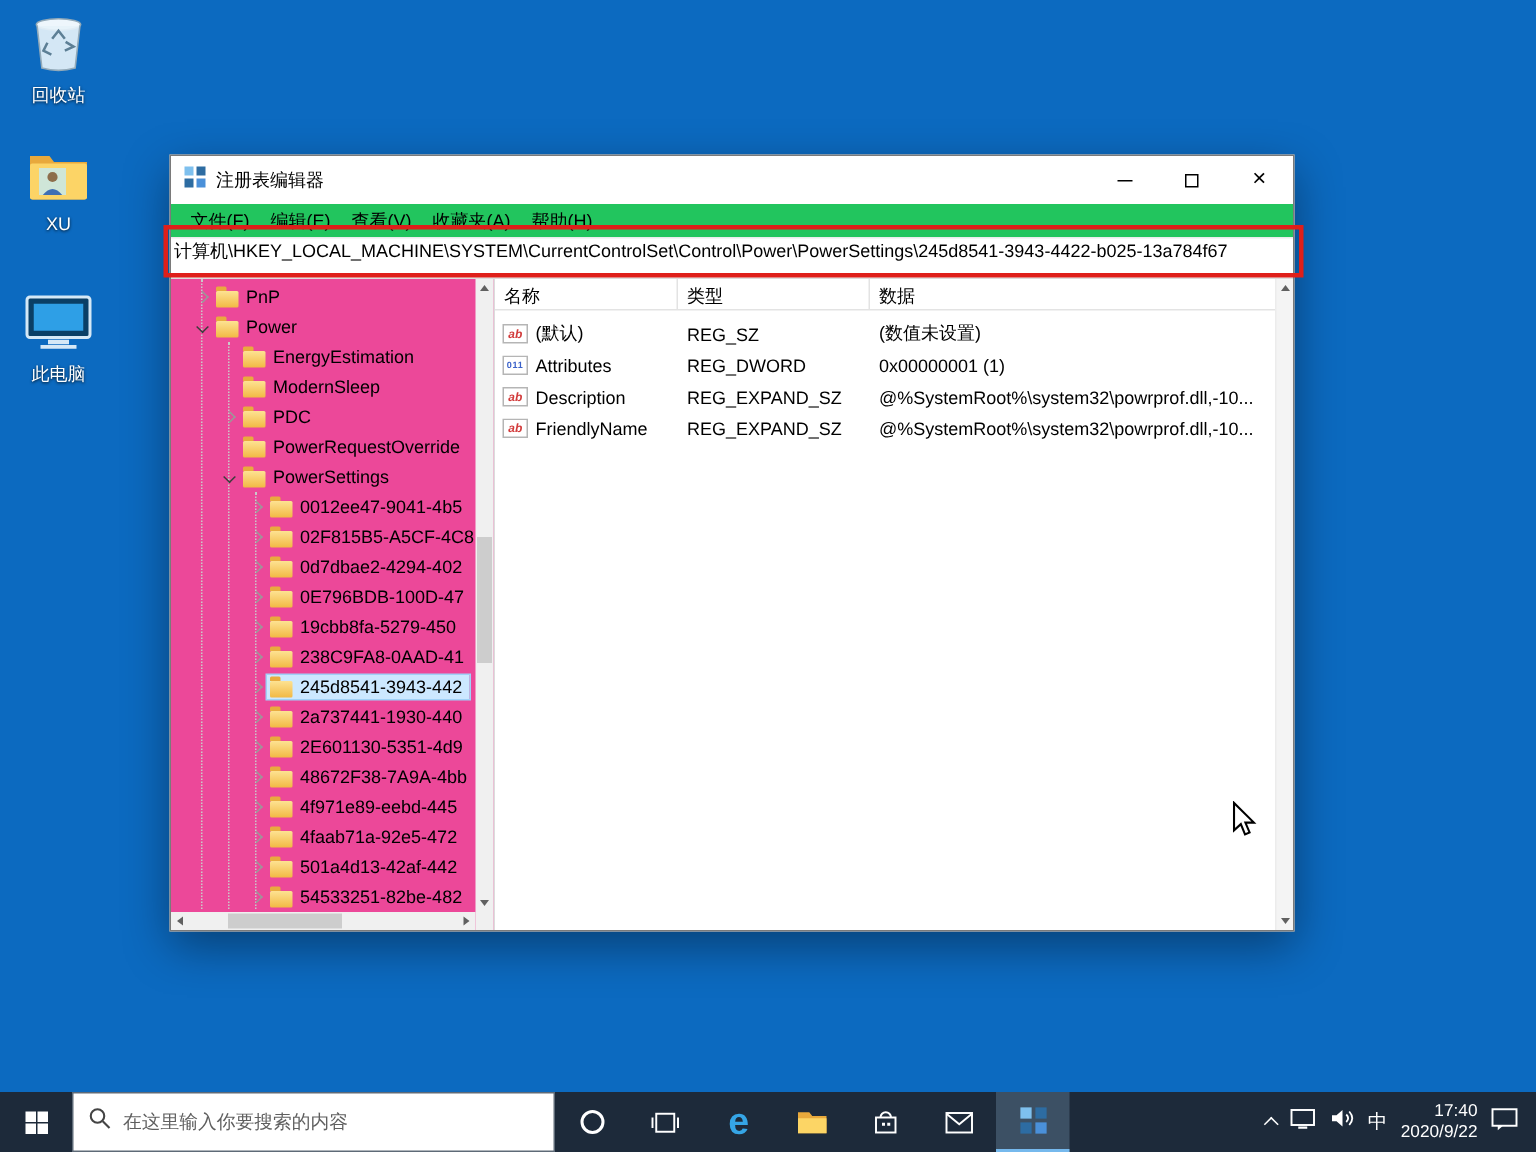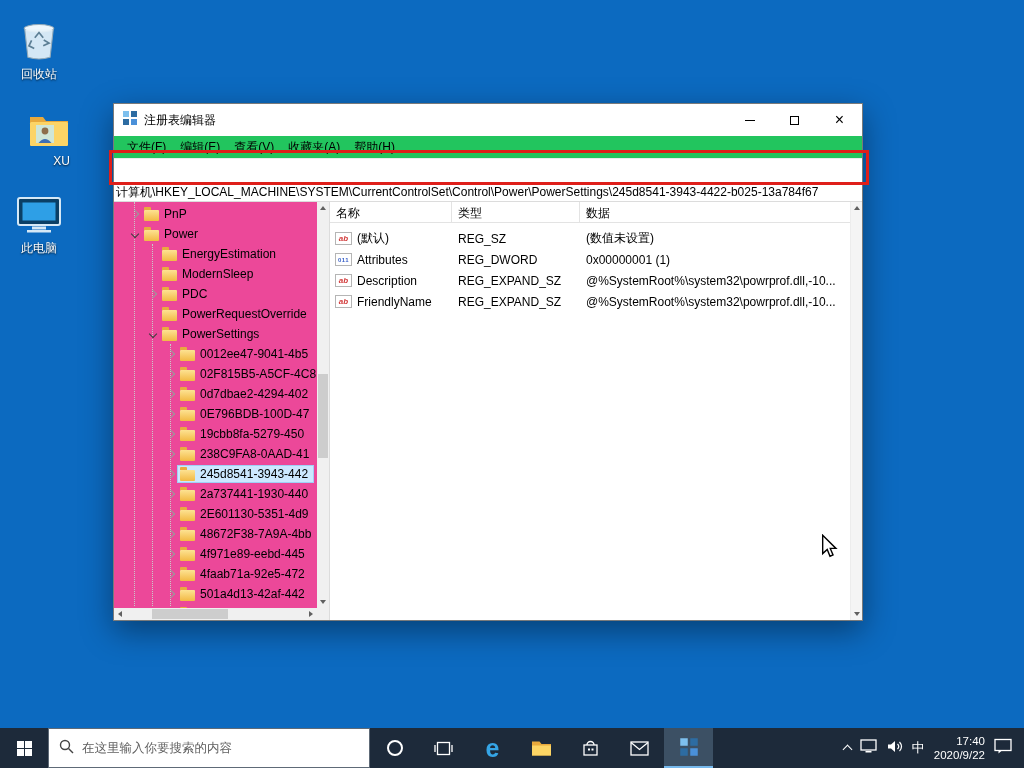--- a/index.html
+++ b/index.html
@@ -17,21 +17,21 @@
   .titlebar .appicon { margin:0 6px 0 8px; flex:none; }
   .titlebar .ttext { font-size:12px; flex:1; white-space:nowrap; overflow:hidden; }
   .capbtn { width:45px; height:31px; display:flex; align-items:center; justify-content:center; flex:none; }
   .glyph-min { width:10px; border-top:1px solid #000; display:block; }
   .glyph-max { width:9px; height:9px; border:1px solid #000; display:block; }
   .glyph-close::before { content:"×"; font-size:16px; line-height:1; }
 
   .menubar { height:22px; display:flex; align-items:center; padding-left:6px; background:#22c55e; flex:none; font-size:12px; }
   .menubar span { padding:2px 7px; }
 
-  .addressbar { height:44px; border-top:1px solid #ececec; border-bottom:1px solid #dcdcdc; display:flex; align-items:flex-end; padding:0 5px; overflow:hidden; flex:none; }
+  .addressbar { height:28px; border-top:1px solid #ececec; border-bottom:1px solid #dcdcdc; display:flex; align-items:flex-start; padding:0 5px; overflow:hidden; flex:none; }
   .addr-text { font-size:12px; white-space:nowrap; text-indent:-3px; }
 
   .content { flex:1; display:flex; min-height:0; }
 
   
   .treepane { width:216px; flex:none; position:relative; border-right:1px solid #dcdcdc; background:#ec4899; }
   .tree-scroll { position:absolute; left:0; top:0; right:12px; bottom:12px; overflow:hidden; padding-top:2px; }
   .guide { position:absolute; border-left:1px dotted #c9c9c9; bottom:2px; }
   .trow { display:flex; align-items:center; height:20px; position:relative; white-space:nowrap; }
   .lvl2 { padding-left:14px; } .lvl3 { padding-left:32px; } .lvl4 { padding-left:50px; }
@@ -91,32 +91,32 @@
   .tray { margin-left:auto; display:flex; align-items:center; gap:9px; padding-right:12px; color:#fff; }
   .chev-up { width:7px; height:7px; border-top:1.5px solid #fff; border-right:1.5px solid #fff; transform:rotate(-45deg); display:block; margin-top:3px; }
   .ime { font-size:13px; }
   .clock { display:flex; flex-direction:column; align-items:flex-end; font-size:11.5px; line-height:1.25; }
 
   .cursor { position:absolute; left:820px; top:534px; z-index:30; pointer-events:none; }
 </style>
 </head>
 <body>
 
-<div class="dicon" style="top:22px;">
+<div class="dicon" style="top:10px;">
   <span>
     <svg width="36" height="38" viewBox="0 0 34 36">
       <ellipse cx="17" cy="6" rx="14" ry="3.6" fill="#eef6fc" stroke="#93aab9" stroke-width="1"></ellipse>
       <path d="M3.5 7 L6.5 33.5 Q17 36.5 27.5 33.5 L30.5 7" fill="#e6f2fa" fill-opacity="0.92" stroke="#93aab9" stroke-width="1"></path>
       <path d="M13 15 l4 -5 4 5 M21.5 17 l5 3 -5.5 2.5 M12.5 25 l-5 -2.5 2.5 -5" stroke="#5d7f95" stroke-width="1.6" fill="none"></path>
     </svg>
   </span>
   <span class="dlabel">回收站</span>
 </div>
 
-<div class="dicon" style="top:113px;align-items:flex-end;">
+<div class="dicon" style="top:100px;">
   <span>
     <svg width="42" height="34" viewBox="0 0 42 34">
       <path d="M2 4 h13 l3 4 h22 v23 a2 2 0 0 1 -2 2 H4 a2 2 0 0 1 -2 -2 Z" fill="#e8a93c"></path>
       <rect x="2" y="9" width="38" height="24" rx="1.5" fill="#fcd466"></rect>
       <rect x="8" y="12" width="18" height="18" fill="#cfe6d8"></rect>
       <circle cx="17" cy="18" r="3.4" fill="#8d6e4b"></circle>
       <path d="M10.5 30 q6.5 -8 13 0 Z" fill="#3f6fb4"></path>
     </svg>
   </span>
   <span class="dlabel">XU</span>

